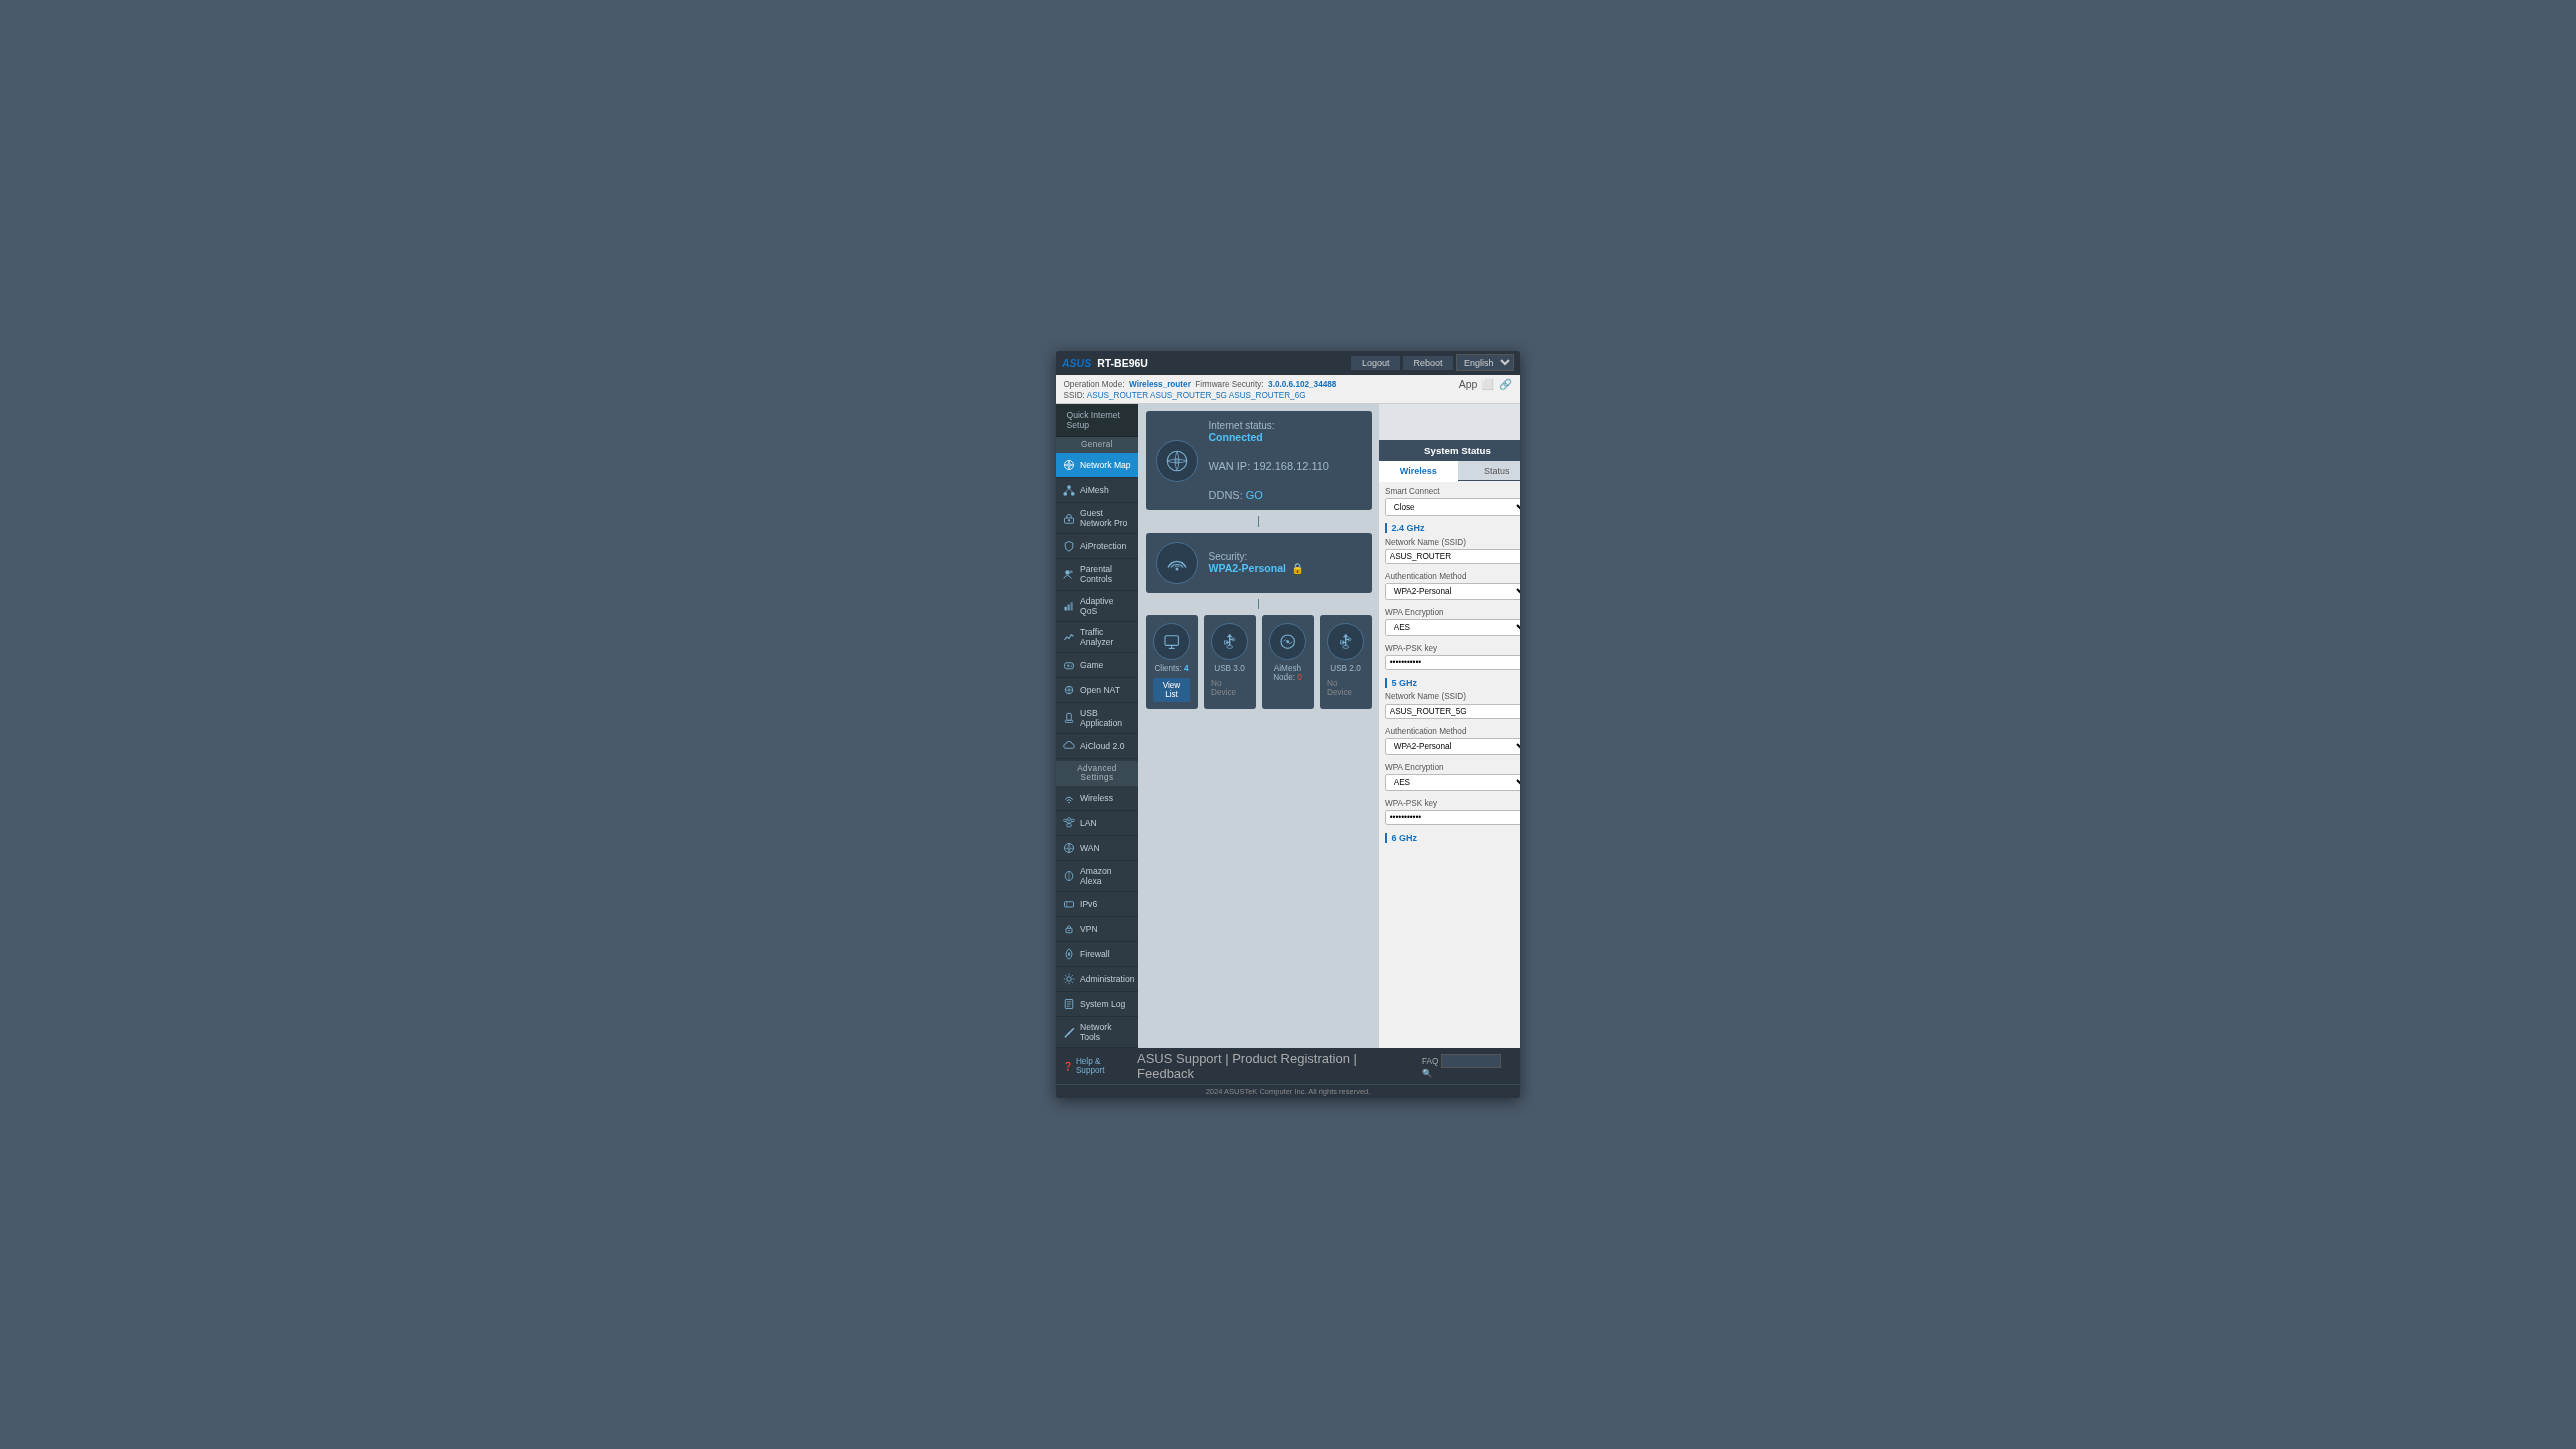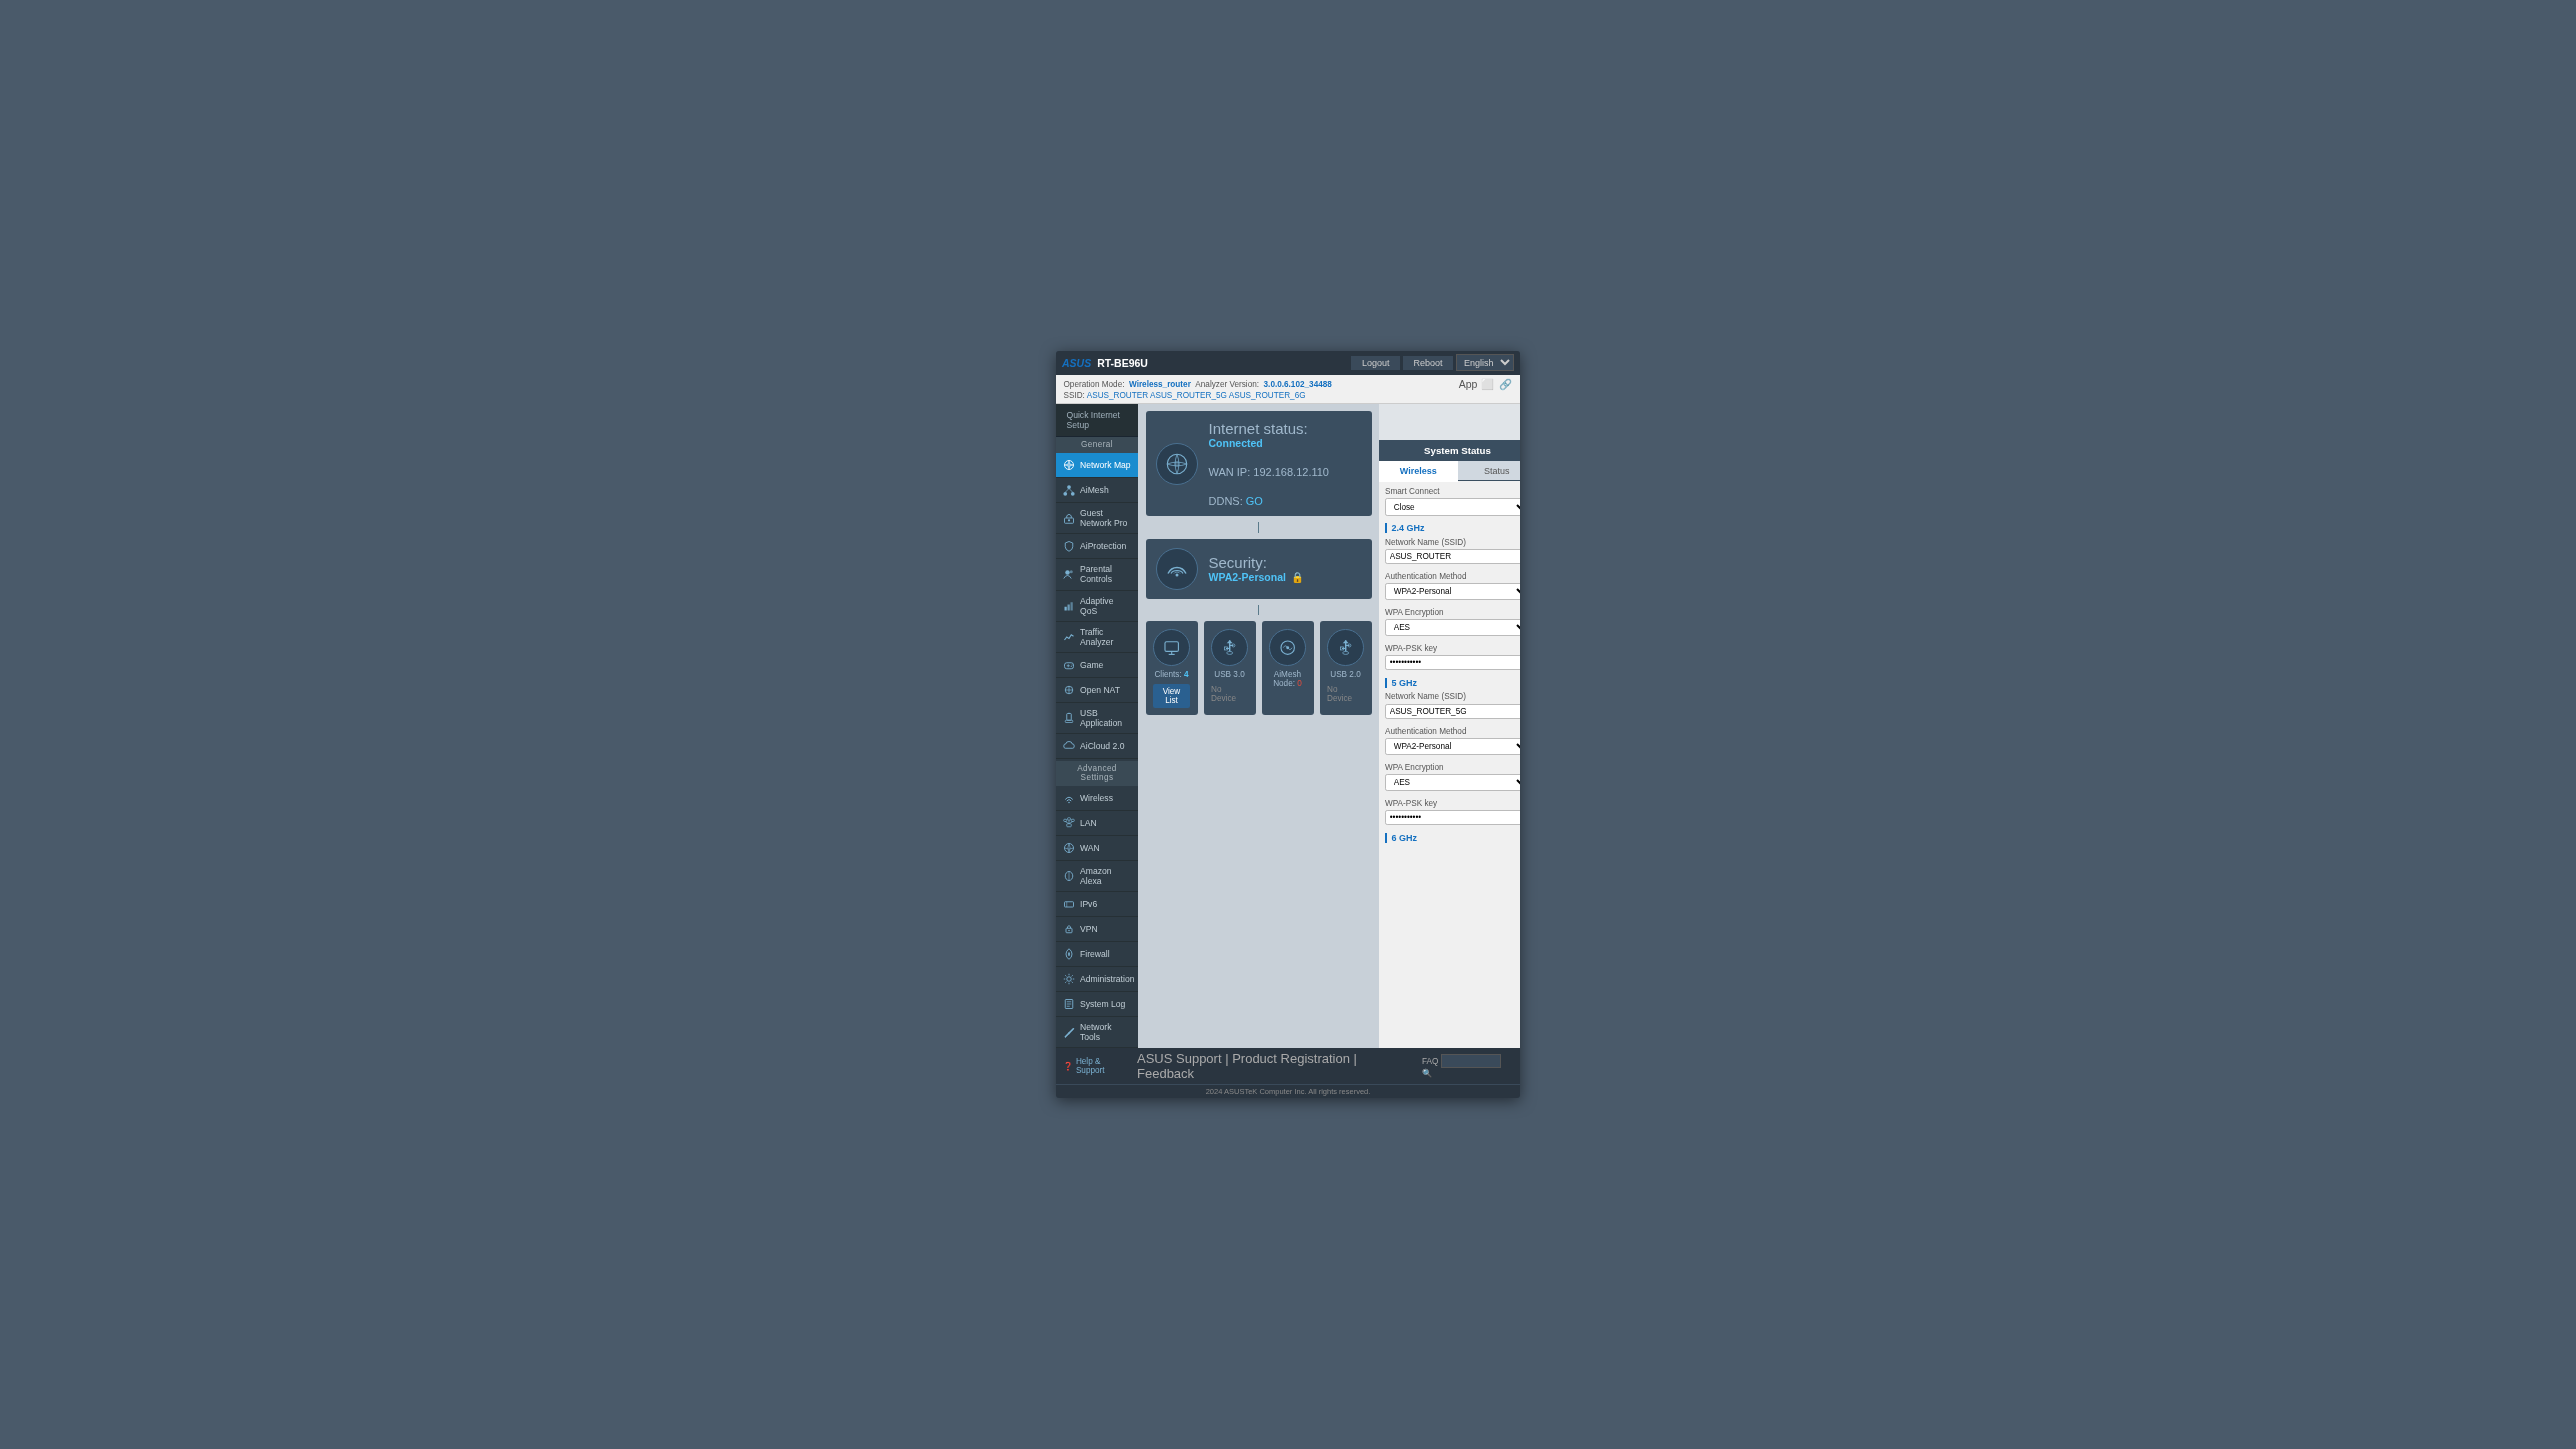--- a/index.html
+++ b/index.html
@@ -151,21 +151,21 @@
       height: 42px;
       border-radius: 50%;
       background: #2a3e50;
       display: flex;
       align-items: center;
       justify-content: center;
       flex-shrink: 0;
       border: 1.5px solid #4a7090;
     }
     .card-icon-circle svg { width: 24px; height: 24px; }
-    .card-info .card-title { font-size: 15px; color: #a0b8cc; }
+    .card-info .card-title { font-size: 10px; color: #a0b8cc; }
     .card-info .card-status { font-size: 10.5px; font-weight: bold; color: #4fc3f7; }
     .card-info .card-detail { font-size: 11px; color: #a0b8cc; margin-top: 17px; }
     .card-info .card-detail a { color: #4fc3f7; text-decoration: none; cursor: pointer; }
     
     .connector {
       display: flex;
       justify-content: center;
     }
     .connector-line {
       width: 1.5px;
@@ -334,21 +334,21 @@
     <button class="top-btn">Reboot</button>
     <select class="lang-select">
       <option>English</option>
     </select>
   </div>
 
   <div class="info-bar">
     <div class="info-bar-top">
       <span class="label">Operation Mode:</span>
       <span style="color:#1470c0;font-weight:bold;">Wireless_router</span>
-      <span class="label">Analyzer Version:</span>
+      <span class="label">Firmware Security:</span>
       <span style="color:#1470c0;font-weight:bold;">3.0.0.6.102_34488</span>
       <div class="info-bar-icons">
         <span class="info-icon">App</span>
         <span class="info-icon">⬜</span>
         <span class="info-icon">🔗</span>
       </div>
     </div>
     <div>
       <span class="label">SSID:</span>
       <span class="ssids">ASUS_ROUTER</span>

